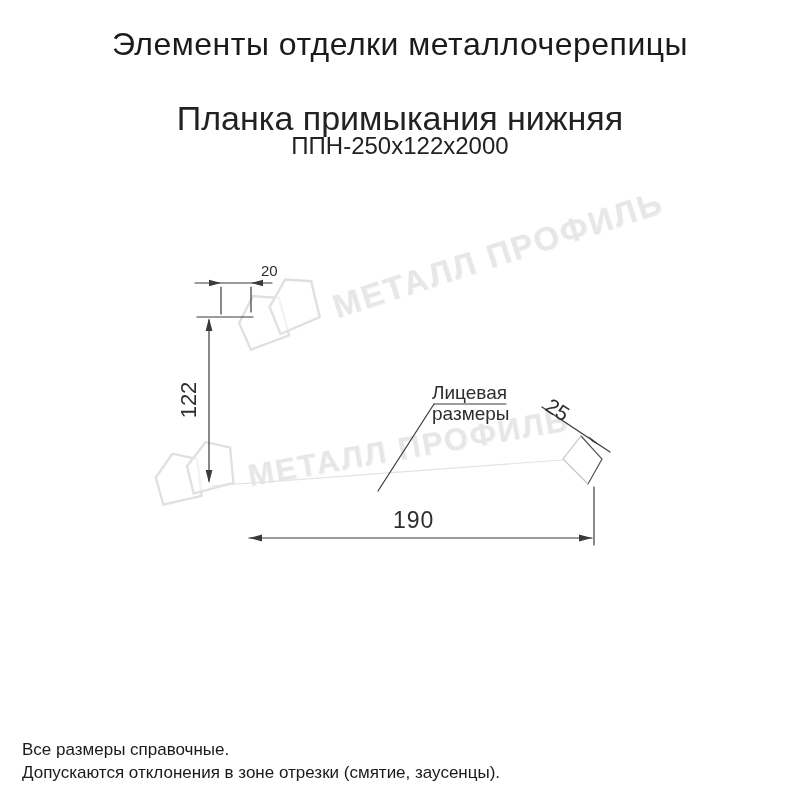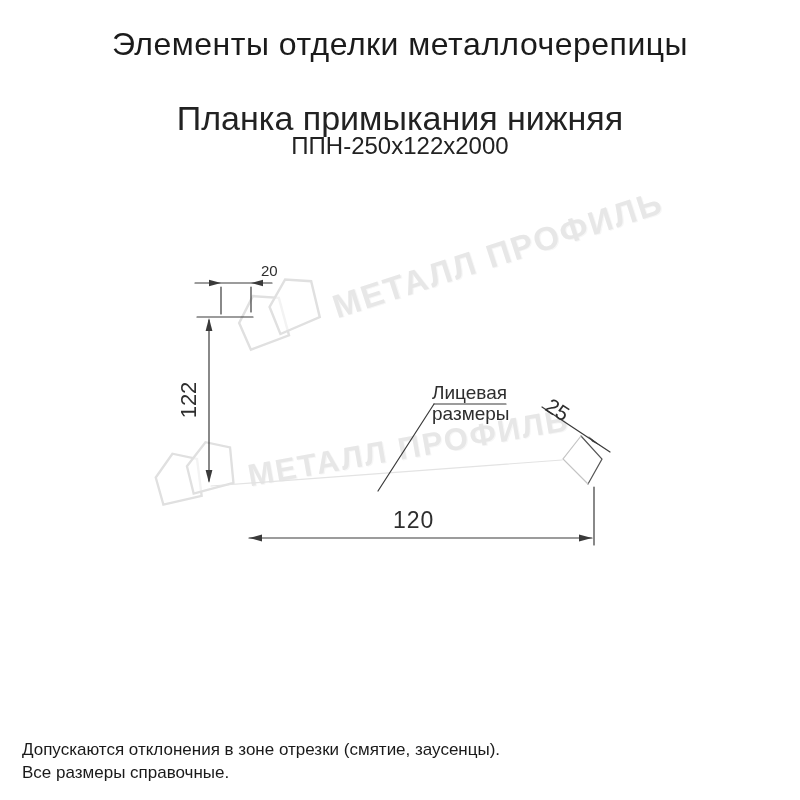--- a/index.html
+++ b/index.html
@@ -104,25 +104,25 @@
       <polygon points="209,483 205.6,470 212.4,470"></polygon>
       <polygon points="601,446 588.3,436 592.1,441.6"></polygon>
       <polygon points="249,538 262,534.6 262,541.4"></polygon>
       <polygon points="592,538 579,534.6 579,541.4"></polygon>
     </g>
   </svg>
 
   <span class="dim-label lbl-20">20</span>
   <span class="dim-label lbl-122">122</span>
   <span class="dim-label lbl-25">25</span>
-  <span class="dim-label lbl-250">120</span>
+  <span class="dim-label lbl-250">190</span>
 
   <div class="face-label">
     <div>Лицевая</div>
     <div>размеры</div>
   </div>
 
   <div class="notes">
+    <div>Все размеры справочные.</div>
     <div>Допускаются отклонения в зоне отрезки (смятие, заусенцы).</div>
-    <div>Все размеры справочные.</div>
   </div>
 
 </div>
 
 </body></html>

